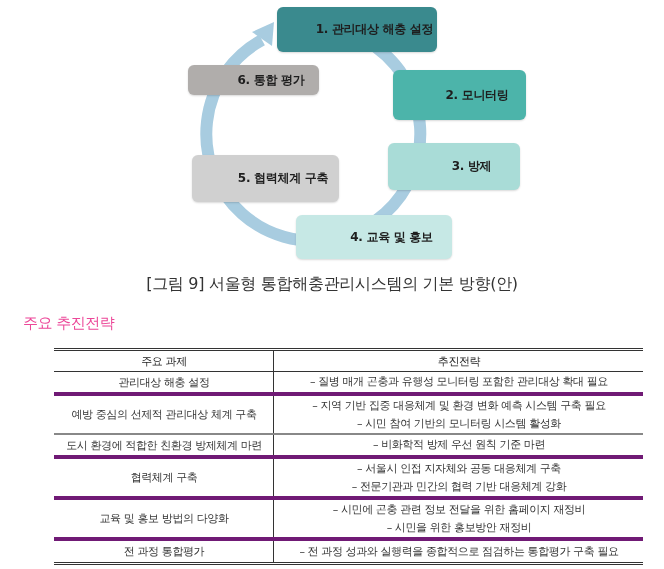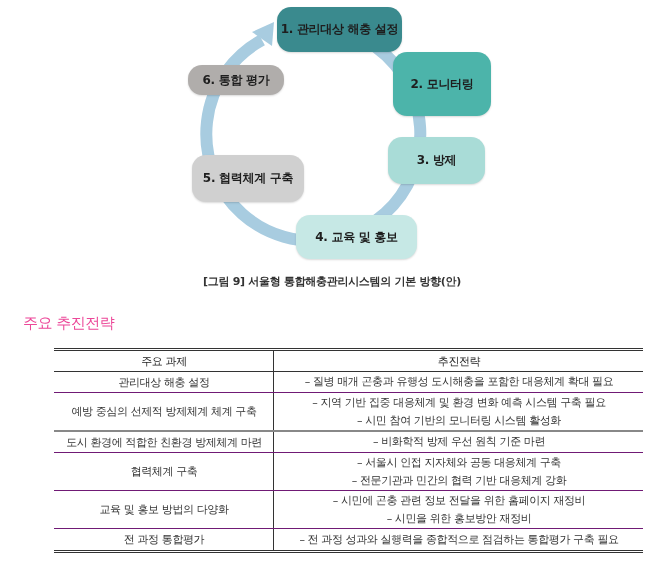--- a/index.html
+++ b/index.html
@@ -1,56 +1,56 @@
 <!DOCTYPE html>
 <html><head>
 <meta charset="utf-8">
 <style>
   html, body { margin: 0; padding: 0; background: #ffffff; }
   body { width: 664px; height: 569px; position: relative; overflow: hidden;
          font-family: "DejaVu Sans", "Liberation Sans", sans-serif; color: #222; }
   .diagram { position: absolute; left: 0; top: 0; width: 664px; height: 270px; }
   .diagram svg { position: absolute; left: 0; top: 0; }
-  .step { position: absolute; border-radius: 14px; display: flex; align-items: center;
+  .step { position: absolute; border-radius: 6px; display: flex; align-items: center;
           justify-content: center; font-size: 12px; font-weight: bold; color: #1e1e1e;
-          box-shadow: 0 1px 2px rgba(0,0,0,0.15); white-space: nowrap; letter-spacing: -0.3px; }
+          box-shadow: 0 1px 2px rgba(0,0,0,0.15); white-space: nowrap; letter-spacing: -0.3px; padding-left: 35px; }
   .caption { position: absolute; left: 0; width: 664px; top: 274px; text-align: center;
-             font-size: 11px; font-weight: bold; color: #333; letter-spacing: -0.3px; }
+             font-size: 16px; font-weight: normal; color: #333; letter-spacing: -0.3px; }
   .section-title { position: absolute; left: 23px; top: 314px; font-size: 15px;
                    color: #ec4899; letter-spacing: -0.5px; }
   table.strat { position: absolute; left: 54px; top: 348px; width: 589px;
                 border-collapse: collapse; font-size: 11px; color: #333; letter-spacing: -0.4px; }
   table.strat th, table.strat td { text-align: center; vertical-align: middle;
                 padding: 0 6px 0 7px; }
   table.strat th { font-weight: normal; color: #222; height: 20px;
                    border-top: 3px double #333; border-bottom: 1px solid #333; }
-  table.strat td { border-bottom: 1px solid #701a75; }
+  table.strat td { border-bottom: 4px solid #701a75; }
   table.strat td.c1, table.strat th.c1 { width: 206px; border-right: 1px solid #333; }
   table.strat tr.h1 td { height: 20px; }
   table.strat tr.h2 td { height: 37px; }
   table.strat tr.gray td { border-bottom: 2px solid #888; }
   table.strat tr.last td { border-bottom: 3px double #333; height: 21px; margin-left: 20px; }
   .line { display: block; line-height: 18px; }
 </style>
 </head>
 <body>
 
 <div class="diagram">
   <svg width="664" height="270">
     <path d="M 262 40 A 107 107 0 1 0 318 27" fill="none" stroke="#a8cce0" stroke-width="12" stroke-linecap="butt"></path>
     <polygon points="252,32 274,22 272,46" fill="#a8cce0"></polygon>
   </svg>
 
   <div class="step" style="left:277px;top:7px;width:125px;height:45px;background:#3a8a8e;">
     <span>1. 관리대상 해충 설정</span>
   </div>
-  <div class="step" style="left:393px;top:52px;width:98px;height:64px;background:#4cb4aa;">
+  <div class="step" style="left:393px;top:70px;width:98px;height:50px;background:#4cb4aa;">
     <span>2. 모니터링</span>
   </div>
-  <div class="step" style="left:388px;top:137px;width:97px;height:47px;background:#a9dcd7;">
+  <div class="step" style="left:388px;top:143px;width:97px;height:47px;background:#a9dcd7;">
     <span>3. 방제</span>
   </div>
   <div class="step" style="left:296px;top:215px;width:121px;height:44px;background:#c6e8e5;">
     <span>4. 교육 및 홍보</span>
   </div>
   <div class="step" style="left:192px;top:155px;width:112px;height:47px;background:#d0d0d0;">
     <span>5. 협력체계 구축</span>
   </div>
   <div class="step" style="left:188px;top:65px;width:96px;height:30px;background:#b0adab;">
     <span>6. 통합 평가</span>
@@ -65,25 +65,25 @@
   <thead>
     <tr>
       <th class="c1">주요 과제</th>
       <th>추진전략</th>
     </tr>
   </thead>
   <tbody>
     <tr class="h1">
       <td class="c1">관리대상 해충 설정</td>
       <td>
-        <span class="line">– 질병 매개 곤충과 유행성 도시해충을 포함한 대응체계 확대 필요</span>
+        <span class="line">– 질병 매개 곤충과 유행성 모니터링 포함한 관리대상 확대 필요</span>
       </td>
     </tr>
     <tr class="h2 gray">
-      <td class="c1">예방 중심의 선제적 방제체계 체계 구축</td>
+      <td class="c1">예방 중심의 선제적 관리대상 체계 구축</td>
       <td>
         <span class="line">– 지역 기반 집중 대응체계 및 환경 변화 예측 시스템 구축 필요</span>
         <span class="line">– 시민 참여 기반의 모니터링 시스템 활성화</span>
       </td>
     </tr>
     <tr class="h1">
       <td class="c1">도시 환경에 적합한 친환경 방제체계 마련</td>
       <td>
         <span class="line">– 비화학적 방제 우선 원칙 기준 마련</span>
       </td>

